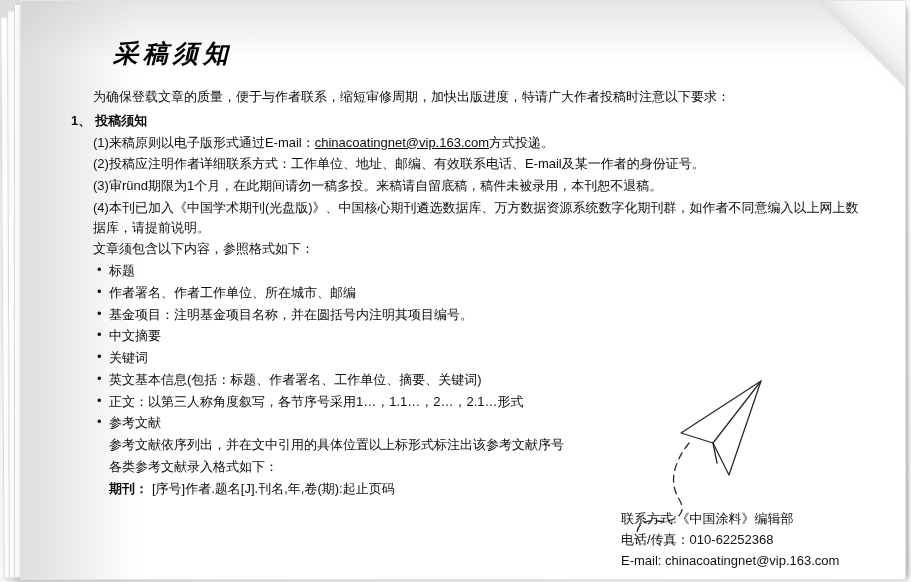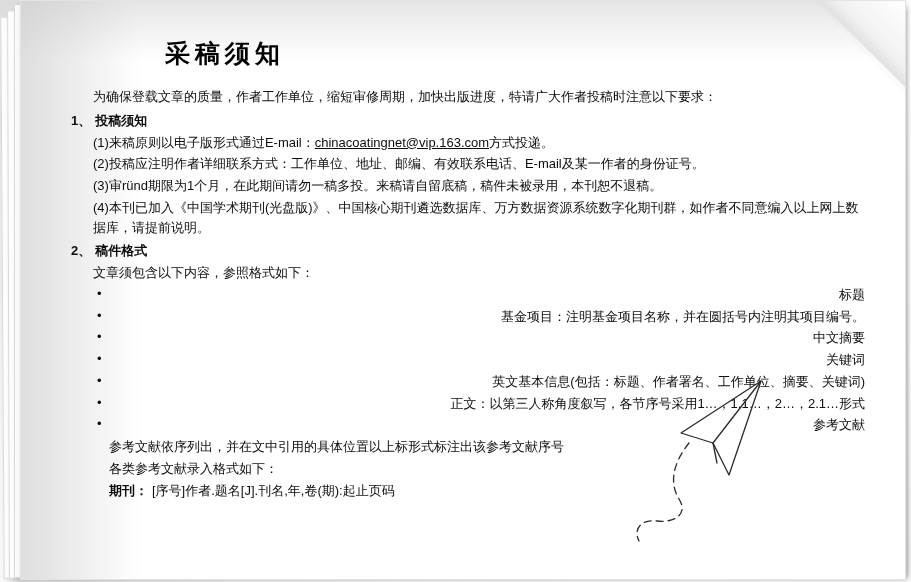--- a/index.html
+++ b/index.html
@@ -91,22 +91,23 @@
     font-size: 13px;
     line-height: 1.52;
     color: #0d0d0d;
   }
 
   h1.doc-title {
     font-family: "DejaVu Serif", serif;
     font-size: 25px;
     font-weight: bold;
     letter-spacing: 5px;
-    margin: 0 0 14px 100px;
+    margin: 0 0 14px 48px;
     color: #000;
+    font-style: italic;
   }
 
   p.para {
     margin: 0 0 2px 0;
     text-indent: 0;
   }
   p.indent2 {
     margin: 0 2px 2px 0;
     padding-left: 28px;
   }
@@ -127,21 +128,20 @@
   .section-head .num { margin-right: 4px; }
 
   ul.bullets {
     list-style: none;
     margin: 0;
     padding: 0 0 0 44px;
   }
   ul.bullets li {
     position: relative;
     margin: 0 0 2px 0;
-    text-align: right;
   }
   ul.bullets li:before {
     content: "•";
     position: absolute;
     left: -12px;
     top: -1px;
     font-size: 13px;
   }
 
   .plain-line {
@@ -187,39 +187,37 @@
 
   <div class="paper">
 
     <div class="curl-edge"></div>
     <div class="curl"></div>
 
     <div class="content">
 
       <h1 class="doc-title">采稿须知</h1>
 
-      <p class="para lead">为确保登载文章的质量，作者工作单位，缩短审修周期，加快出版进度，特请广大作者投稿时注意以下要求：</p>
+      <p class="para lead">为确保登载文章的质量，便于与作者联系，缩短审修周期，加快出版进度，特请广大作者投稿时注意以下要求：</p>
 
       <div class="section-head">
         <span class="num">1、</span><span>投稿须知</span>
       </div>
 
       <p class="indent2"><span>(1)来稿原则以电子版形式通过E-mail：<span class="underline-link">chinacoatingnet@vip.163.com</span>方式投递。</span></p>
       <p class="indent2">(2)投稿应注明作者详细联系方式：工作单位、地址、邮编、有效联系电话、E-mail及某一作者的身份证号。</p>
       <p class="indent2">(3)审ründ期限为1个月，在此期间请勿一稿多投。来稿请自留底稿，稿件未被录用，本刊恕不退稿。</p>
       <p class="indent2">(4)本刊已加入《中国学术期刊(光盘版)》、中国核心期刊遴选数据库、万方数据资源系统数字化期刊群，如作者不同意编入以上网上数据库，请提前说明。</p>
 
-      <div class="section-head">
-        <span class="num">2、</span><span>稿件格式</span>
-      </div>
 
       <p class="indent1">文章须包含以下内容，参照格式如下：</p>
 
       <ul class="bullets">
         <li>标题</li>
+        <li>作者署名、作者工作单位、所在城市、邮编</li>
         <li>基金项目：注明基金项目名称，并在圆括号内注明其项目编号。</li>
         <li>中文摘要</li>
         <li>关键词</li>
         <li>英文基本信息(包括：标题、作者署名、工作单位、摘要、关键词)</li>
         <li>正文：以第三人称角度叙写，各节序号采用1…，1.1…，2…，2.1…形式</li>
       </ul>
 
 
       <ul class="bullets">
         <li>参考文献</li>
@@ -236,15 +234,20 @@
 
     <svg class="doodle" viewBox="0 0 250 200">
       <g fill="none" stroke="#2a2a2a" stroke-width="1.3" stroke-linecap="round" stroke-linejoin="round">
         <path d="M200 10 L120 62 L152 72 L168 104 Z"></path>
         <path d="M200 10 L152 72"></path>
         <path d="M152 72 L156 92"></path>
       </g>
       <path d="M128 72 C112 92, 108 112, 118 128 C128 144, 112 152, 96 150 C80 148, 72 158, 78 170" fill="none" stroke="#2a2a2a" stroke-width="1.3" stroke-linecap="round" stroke-dasharray="7 5"></path>
     </svg>
 
+    <div class="footer-contact">
+      <div>联系方式:《中国涂料》编辑部</div>
+      <div>电话/传真：010-62252368</div>
+      <div>E-mail: chinacoatingnet@vip.163.com</div>
+    </div>
 
   </div>
 </div>
 
 </body></html>

